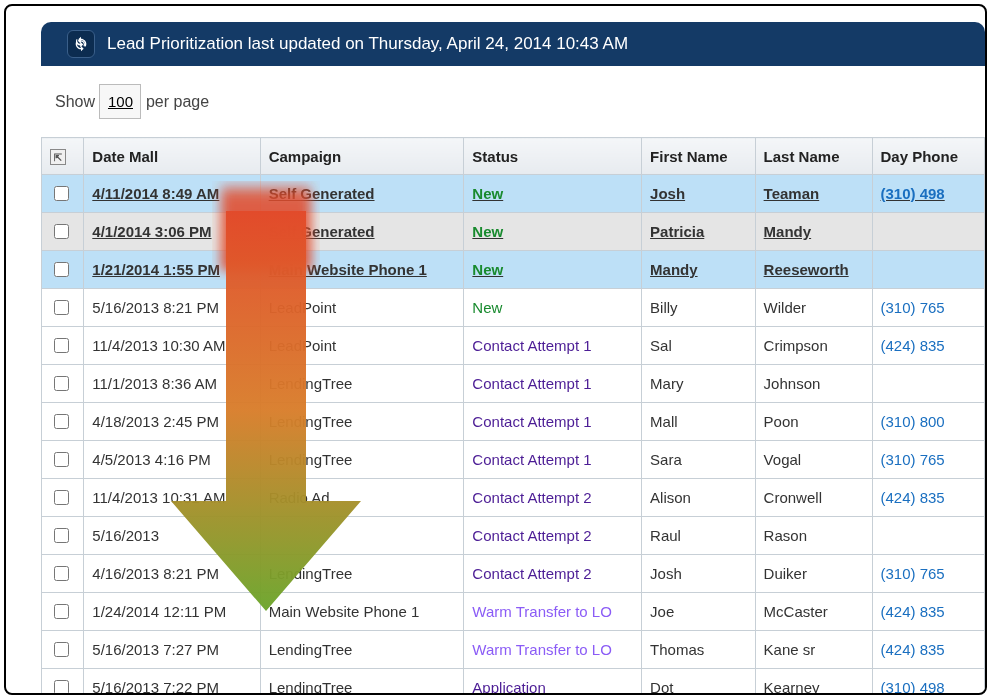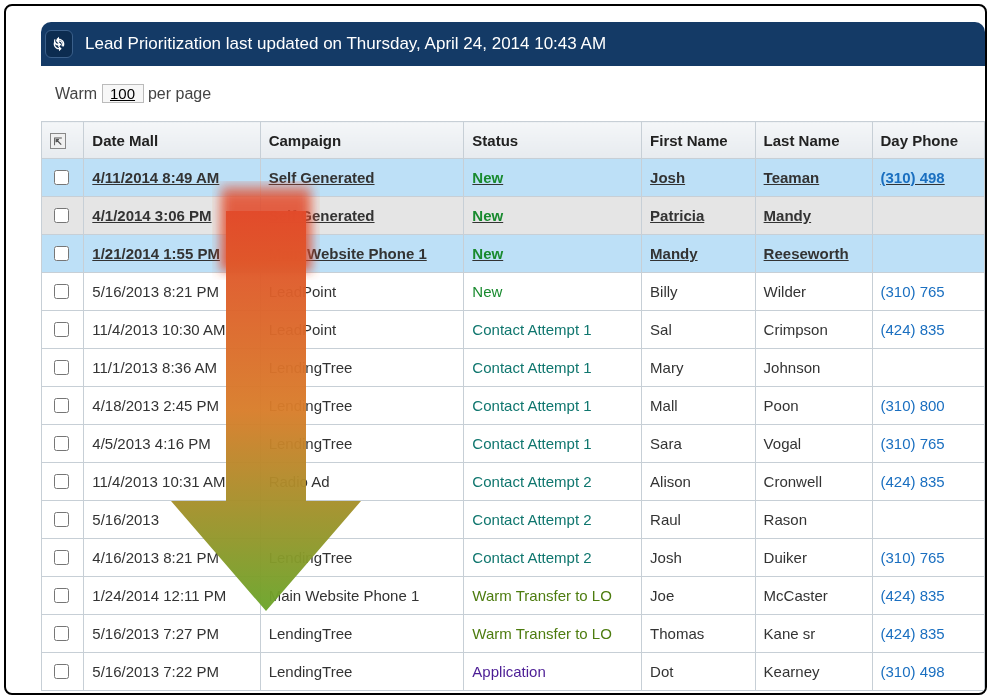--- a/index.html
+++ b/index.html
@@ -21,21 +21,21 @@
   }
   .inner { padding: 16px 0 0 35px; }
 
   .banner {
     background: #143a66;
     color: #fff;
     height: 44px;
     border-radius: 10px 10px 0 0;
     display: flex;
     align-items: center;
-    padding-left: 4px;
+    padding-left: 26px;
     font-size: 17px;
   }
   .refresh-btn {
     width: 26px; height: 26px;
     background: #0c2c50;
     border: 1px solid #3a5f8a;
     border-radius: 6px;
     margin-right: 12px;
     display:flex; align-items:center; justify-content:center;
     cursor:pointer;
@@ -45,21 +45,21 @@
   .pager-row {
     padding: 18px 0 18px 14px;
     color:#444;
     font-size: 16px;
   }
   .pager-row input {
     width: 36px; text-align:center;
     font-size:15px;
     border:1px solid #bbb;
     background:#f7f7f7;
-    padding:0 2px;
+    padding:8px 2px;
     text-decoration:underline;
   }
 
   table.grid {
     border-collapse: collapse;
     table-layout: fixed;
   }
   table.grid th, table.grid td {
     border: 1px solid #c7cfd6;
     padding: 8px 8px;
@@ -87,22 +87,22 @@
   tr.hl td, tr.hl-dark td { font-weight:bold;text-decoration:underline; }
   tr.plain:nth-child(odd) td { background:#fff; }
 
   input[type=checkbox].rowchk {
     width:15px; height:15px;
     accent-color:#777;
   }
 
   .st-new   { color:#188a2e; }
   .st-new-b { color:#188a2e; font-weight:bold; }
-  .st-ca    { color:#0f766e; }
-  .st-warm  { color:#4d7c0f; }
+  .st-ca    { color:#4c1d95; }
+  .st-warm  { color:#8b5cf6; }
   .st-app   { color:#4c1d95; }
   .phone a  { color:#1a6fc0; text-decoration:none; }
 
   .expand-icon {
     display:inline-flex; width:14px; height:14px;
     border:1px solid #888; background:#f0f0f0;
     align-items:center; justify-content:center;
     font-size:10px; color:#555;
   }
 
@@ -124,21 +124,21 @@
       <span class="refresh-btn">
         <svg viewBox="0 0 24 24">
           <path fill="#fff" d="M12 5V2L7 7l5 5V8c2.8 0 5 2.2 5 5 0 .9-.2 1.7-.6 2.4l1.5 1.5C18.6 15.7 19 14.4 19 13c0-3.9-3.1-7-7-7zm-5.4.6L5.1 4.1C4.4 5.3 4 6.6 4 8c0 3.9 3.1 7 7 7v3l5-5-5-5v4c-2.8 0-5-2.2-5-5 0-.9.2-1.7.6-2.4z" transform="scale(0.9) translate(1 1)"></path>
           <path fill="#fff" d="M17.6 6.4C16.2 4.9 14.2 4 12 4V1L8 5l4 4V6c1.7 0 3.2.7 4.2 1.8 1.1 1.1 1.8 2.5 1.8 4.2 0 1-.2 1.9-.7 2.7l1.5 1.5c.8-1.2 1.2-2.7 1.2-4.2 0-2.2-.9-4.2-2.4-5.6zM12 18c-1.7 0-3.2-.7-4.2-1.8C6.7 15.2 6 13.7 6 12c0-1 .2-1.9.7-2.7L5.2 7.8C4.4 9 4 10.5 4 12c0 2.2.9 4.2 2.4 5.6C7.8 19.1 9.8 20 12 20v3l4-4-4-4v3z"></path>
         </svg>
       </span>
       <span>Lead Prioritization last updated on Thursday, April 24, 2014 10:43 AM</span>
     </div>
 
     <div class="pager-row">
-      <span>Warm</span>
+      <span>Show</span>
       <input type="text" class="per-page" value="100" style="">
       <span>per page</span>
     </div>
 
     <table class="grid">
       <thead>
         <tr>
           <th class="col-check">
             <span class="expand-icon">⇱</span>
           </th>

